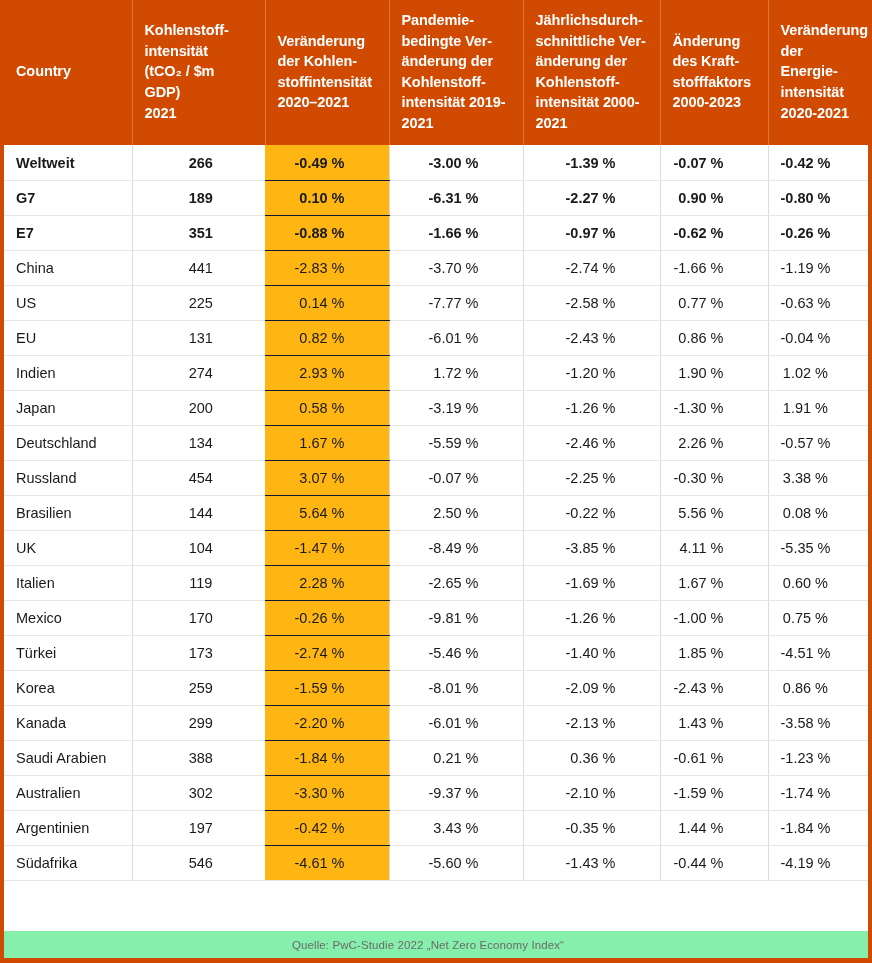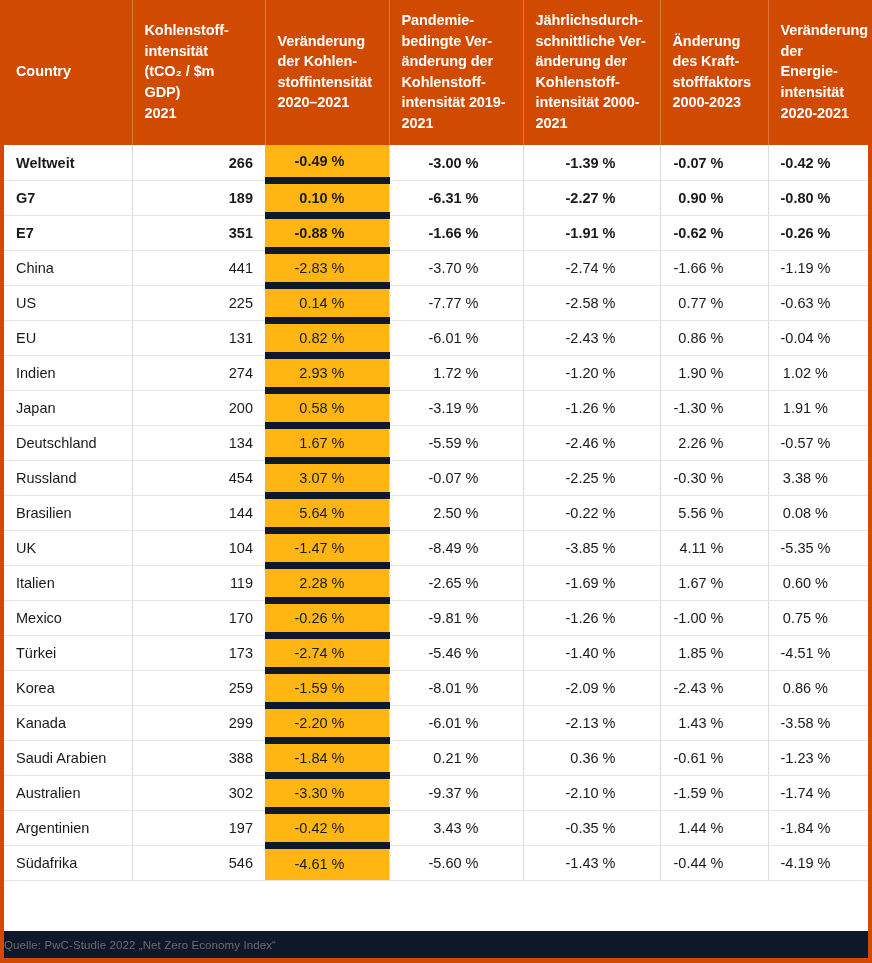--- a/index.html
+++ b/index.html
@@ -73,54 +73,54 @@
     text-align: left;
   }
   tbody td.pct {
     text-align: right;
     padding-right: 44px;
   }
   tbody td.name {
     text-align: left;
   }
   tbody td.val2021 {
-    text-align: right;
+    text-align: center;
     padding-left: 16px;
   }
   tbody tr.emph td {
     font-weight: bold;
   }
   tbody tr.first-row td {
     border-top: none;
   }
 
   
   tbody td.highlight {
     background: #FFB612;
     border-left: none;
-    border-bottom: 7px solid #0f172a;
+    border-bottom: 1px solid #0f172a;
   }
 
   tbody tr:last-child td {
     border-bottom: 1px solid #E6E6E6;
   }
 
   
   .footer {
     position: absolute;
     left: 0;
     right: 0;
     bottom: 0;
     height: 27px;
     display: flex;
     align-items: center;
-    justify-content: flex-start;
+    justify-content: center;
     padding-right: 16px;
     box-sizing: border-box;
-    background: #0f172a;
+    background: #86efac;
   }
   .footer .source {
     font-size: 11.5px;
     color: #6b6b6b;
     letter-spacing: 0.1px;
   }
 
   
   col.c-country  { width: 128px; }
   col.c-ci       { width: 133px; }
@@ -209,21 +209,21 @@
           <td class="pct">-6.31 %</td>
           <td class="pct">-2.27 %</td>
           <td class="pct">0.90 %</td>
           <td class="pct">-0.80 %</td>
         </tr>
         <tr class="emph">
           <td class="name">E7</td>
           <td class="val2021">351</td>
           <td class="pct highlight">-0.88 %</td>
           <td class="pct">-1.66 %</td>
-          <td class="pct">-1.91 %</td>
+          <td class="pct">-0.97 %</td>
           <td class="pct">-0.62 %</td>
           <td class="pct">-0.26 %</td>
         </tr>
         <tr>
           <td class="name">China</td>
           <td class="val2021">441</td>
           <td class="pct highlight">-2.83 %</td>
           <td class="pct">-3.70 %</td>
           <td class="pct">-2.74 %</td>
           <td class="pct">-1.66 %</td>

